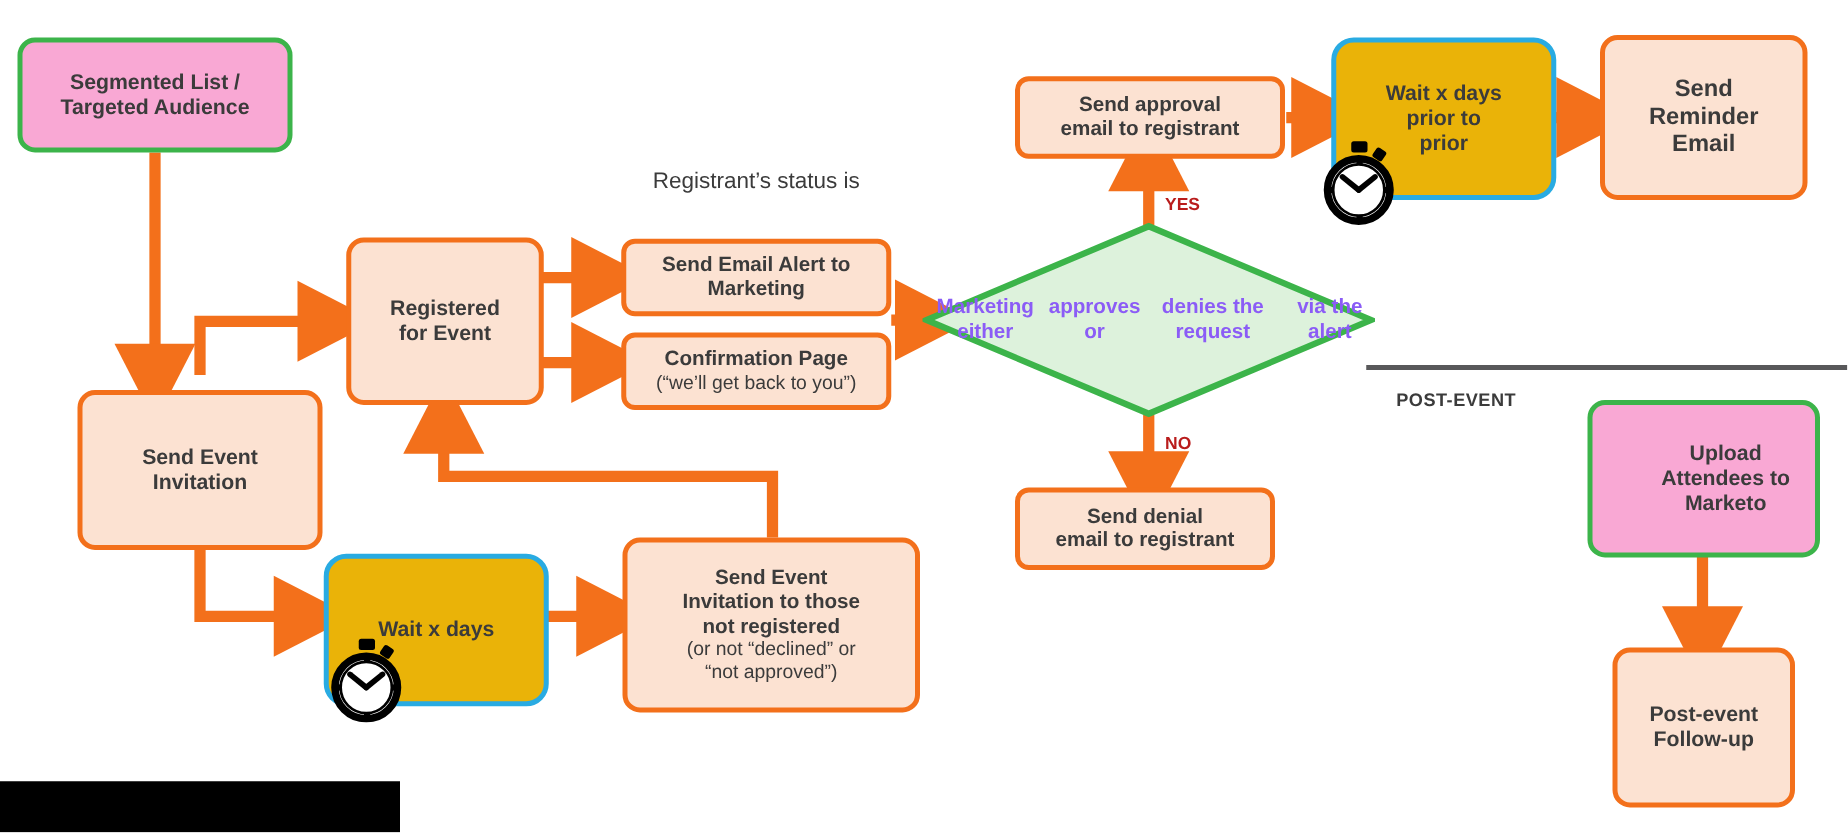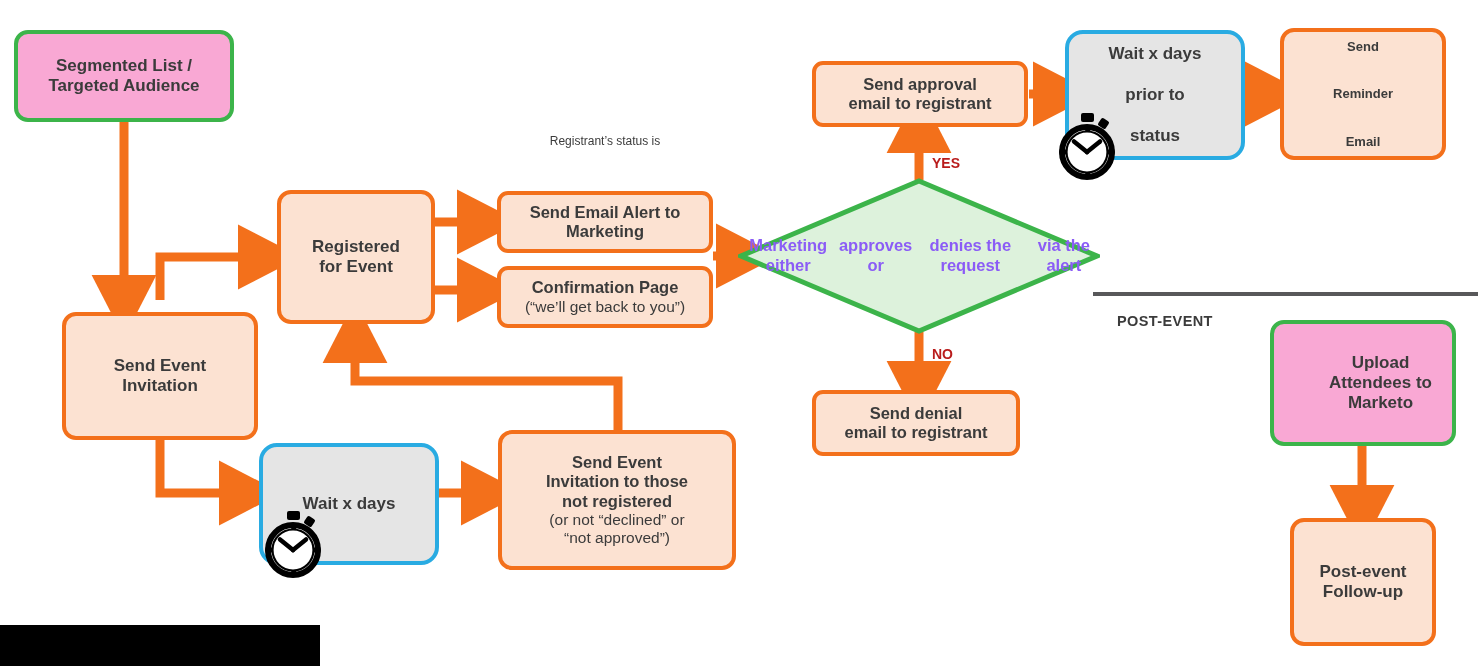--- a/index.html
+++ b/index.html
@@ -50,25 +50,24 @@
     background: #fce2d2;
     border-color: #f3701b;
     border-width: 4px;
   }
   .n-green {
     background: #f9a8d4;
     border-color: #3cb44a;
     border-width: 4px;
   }
   .n-blue {
-    background: #e5e5e5;
+    background: #eab308;
     border-color: #29abe2;
     border-width: 4px;
     border-radius: 18px;
-    gap: 21px;
   }
 
   .diamond-wrap {
     position: absolute;
     z-index: 3;
   }
   .diamond-text {
     position: absolute;
     left: 0;
     top: 0;
@@ -204,21 +203,21 @@
   <div class="node n-orange" style="left:62px; top:312px; width:196px; height:128px; font-size:17px;">
     <span class="ln b">Send Event</span>
     <span class="ln b">Invitation</span>
   </div>
 
   <div class="node n-orange" style="left:277px; top:190px; width:158px; height:134px; font-size:17px;">
     <span class="ln b">Registered</span>
     <span class="ln b">for Event</span>
   </div>
 
-  <div class="free-label" style="left:497px; top:134px; width:216px; font-size:12px;">
+  <div class="free-label" style="left:497px; top:134px; width:216px; font-size:18px;">
     <span class="ln n">Registrant’s status is</span>
   </div>
 
   <div class="node n-orange" style="left:497px; top:191px; width:216px; height:62px; font-size:16.5px; border-radius:11px;">
     <span class="ln b">Send Email Alert to</span>
     <span class="ln b">Marketing</span>
   </div>
 
   <div class="node n-orange" style="left:497px; top:266px; width:216px; height:62px; font-size:16.5px; border-radius:11px;">
     <span class="ln b">Confirmation Page</span>
@@ -274,39 +273,39 @@
   </div>
 
   <div class="node n-orange" style="left:812px; top:390px; width:208px; height:66px; font-size:16.5px; border-radius:11px;">
     <span class="ln b">Send denial</span>
     <span class="ln b">email to registrant</span>
   </div>
 
   <div class="node n-blue" style="left:1065px; top:30px; width:180px; height:130px; font-size:17px;">
     <span class="ln b">Wait x days</span>
     <span class="ln b">prior to</span>
-    <span class="ln b">status</span>
+    <span class="ln b">prior</span>
   </div>
 
   <div class="stopwatch" style="left:1052px; top:110px; width:70px; height:70px;">
     <svg viewBox="0 0 70 70" width="70" height="70" xmlns="http://www.w3.org/2000/svg">
       <rect x="29" y="3" width="13" height="9" rx="2" fill="#000000"></rect>
       <rect x="47" y="9" width="9" height="9" rx="2" fill="#000000" transform="rotate(35 51.5 13.5)"></rect>
       <circle cx="35" cy="42" r="25" fill="#ffffff" stroke="#000000" stroke-width="6"></circle>
       <circle cx="35" cy="42" r="20.5" fill="#ffffff" stroke="#000000" stroke-width="2.2"></circle>
       <rect x="33.2" y="15.5" width="5" height="6.5" fill="#000000"></rect>
       <rect x="33.2" y="62" width="5" height="6.5" fill="#000000"></rect>
       <rect x="7.5" y="39.5" width="6.5" height="5" fill="#000000"></rect>
       <rect x="56" y="39.5" width="6.5" height="5" fill="#000000"></rect>
       <path d="M35,42 L22,31.5" stroke="#000000" stroke-width="4.5" stroke-linecap="round"></path>
       <path d="M35,42 L48,31.5" stroke="#000000" stroke-width="4.5" stroke-linecap="round"></path>
     </svg>
   </div>
 
-  <div class="node n-orange" style="left:1280px; top:28px; width:166px; height:132px; font-size:13px;gap:32px;">
+  <div class="node n-orange" style="left:1280px; top:28px; width:166px; height:132px; font-size:19px;">
     <span class="ln b">Send</span>
     <span class="ln b">Reminder</span>
     <span class="ln b">Email</span>
   </div>
 
   <div class="divider" style="left:1093px; top:292px; width:385px; height:4px;"></div>
 
   <div class="section-label" style="left:1117px; top:313px;">POST-EVENT</div>
 
   <div class="node n-green" style="left:1270px; top:320px; width:186px; height:126px; font-size:17px;padding-left:35px;">

